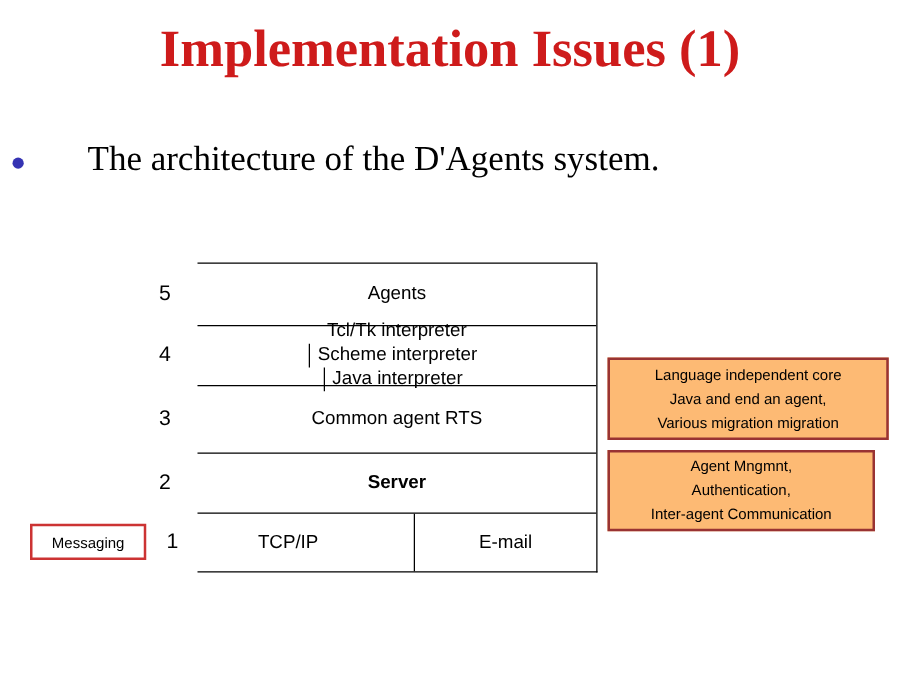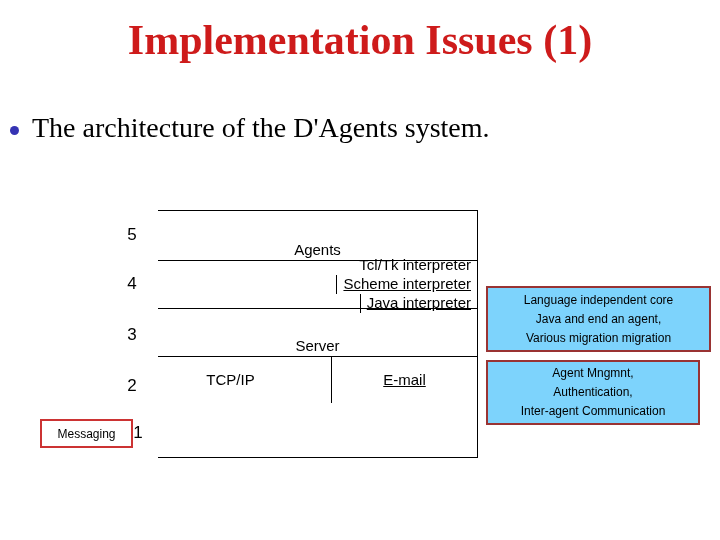--- a/index.html
+++ b/index.html
@@ -3,45 +3,45 @@
 <meta charset="utf-8">
 <style>
   html,body{margin:0;padding:0;background:#fff;}
   .slide{position:relative;width:720px;height:540px;background:#ffffff;overflow:hidden;
          font-family:"Liberation Sans",sans-serif;}
 
   .title{position:absolute;top:16px;left:0;width:720px;margin:0;text-align:center;
          font-family:"Liberation Serif",serif;font-weight:700;font-size:42px;
          color:#ce1b1b;letter-spacing:0px;}
 
-  .bullet-row{position:absolute;top:110px;left:10px;width:700px;display:flex;align-items:center;}
+  .bullet-row{position:absolute;top:110px;left:10px;width:700px;display:flex;align-items:center;gap:38px;}
   .dot{display:inline-block;width:9px;height:9px;border-radius:50%;background:#3533b3;
        margin:4px 13px 0 0;flex:0 0 auto;}
   .bullet-text{font-family:"Liberation Serif",serif;font-size:28px;color:#000;line-height:36px;}
 
   
   .stack{position:absolute;left:158px;top:210px;width:320px;height:248px;
          border-right:1px solid #000;border-bottom:1px solid #000;box-sizing:border-box;}
-  .row{display:flex;align-items:flex-end;justify-content:center;box-sizing:border-box;
+  .row{display:flex;align-items:center;justify-content:center;box-sizing:border-box;
        border-top:1px solid #000;font-size:15px;color:#000;text-align:center;line-height:1.25;}
-  .r5{height:50px;} .r4{height:48px;flex-direction:column;} .r3{height:54px;} .r2{height:48px;} .r1{height:47px;gap:28px;}
+  .r5{height:50px;} .r4{height:48px;flex-direction:column;} .r3{height:54px;} .r2{height:48px;font-weight:bold;} .r1{height:47px;gap:28px;}
   .cols{padding:0;}
   .cell{flex:1 1 0;height:100%;display:flex;align-items:center;justify-content:center;
         box-sizing:border-box;padding:0 6px;}
-  .bl{border-left:1px solid #000;text-decoration:underline;}
+  .bl{border-left:1px solid #000;}
 
   .layer-num{position:absolute;left:118px;width:28px;text-align:center;
              font-size:17px;color:#000;}
   .n5{top:225px;} .n4{top:274px;} .n3{top:325px;} .n2{top:376px;} .n1{top:423px;left:124px;}
 
-  .msg-box{position:absolute;left:40px;top:419px;width:93px;height:29px;box-sizing:border-box;
+  .msg-box{position:absolute;left:24px;top:419px;width:93px;height:29px;box-sizing:border-box;
            border:2px solid #cc3333;background:#fff;display:flex;align-items:center;
            justify-content:center;font-size:12px;color:#000;}
 
-  .ann{position:absolute;box-sizing:border-box;border:2px solid #993333;background:#7dd3fc;
+  .ann{position:absolute;box-sizing:border-box;border:2px solid #993333;background:#fdba74;
        display:flex;flex-direction:column;align-items:center;justify-content:center;
        font-size:12px;color:#000;line-height:19px;text-align:center;}
   .ann1{left:486px;top:286px;width:225px;height:66px;}
   .ann2{left:486px;top:360px;width:214px;height:65px;}
 </style>
 </head>
 <body>
 
 <div class="slide">
 
@@ -60,20 +60,23 @@
 
   <div class="stack">
     <div class="row r5">
       <span>Agents</span>
     </div>
     <div class="row r4 cols">
       <div class="cell">Tcl/Tk interpreter</div>
       <div class="cell bl">Scheme interpreter</div>
       <div class="cell bl">Java interpreter</div>
     </div>
+    <div class="row r3">
+      <span>Common agent RTS</span>
+    </div>
     <div class="row r2">
       <span>Server</span>
     </div>
     <div class="row r1 cols">
       <div class="cell">TCP/IP</div>
       <div class="cell bl">E-mail</div>
     </div>
   </div>
 
   <div class="msg-box">

